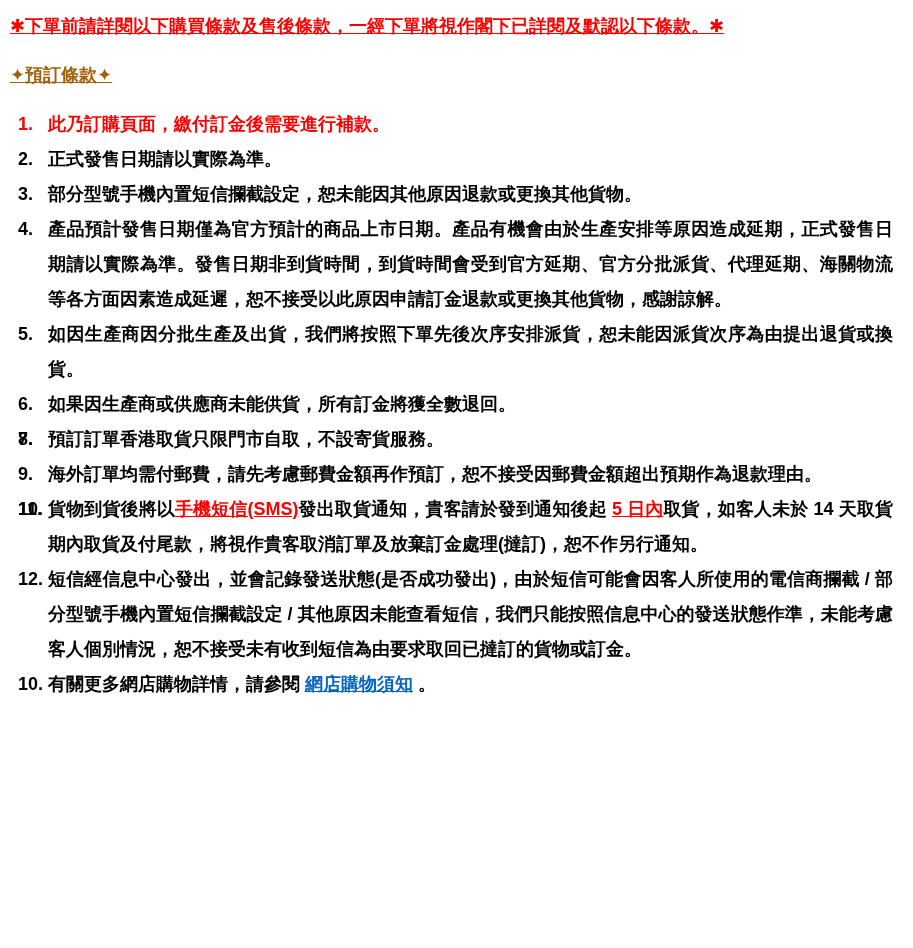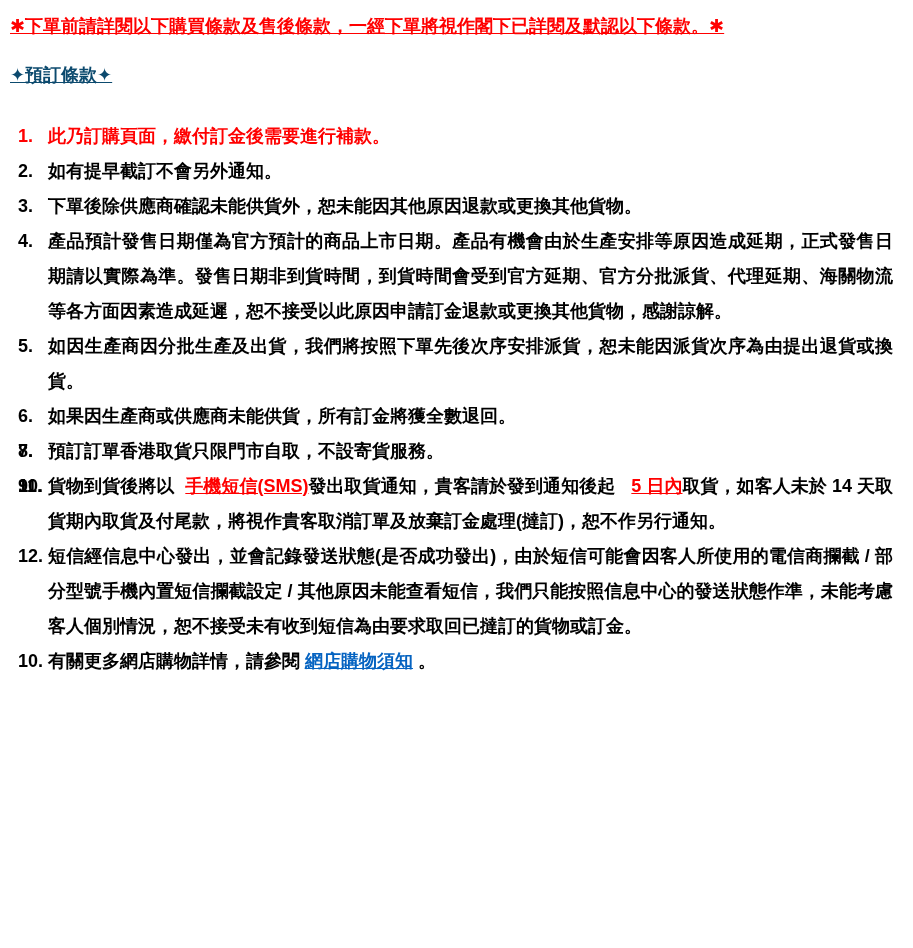--- a/index.html
+++ b/index.html
@@ -19,24 +19,24 @@
     box-sizing: border-box;
     width: 913px;
   }
   .notice-header {
     color: var(--accent-red, #ff0000);
     text-decoration: underline;
     line-height: 35px;
     margin: 0 0 14px 0;
   }
   .section-title {
-    color: #0c4a6e;
+    color: #a16207;
     text-decoration: underline;
     line-height: 35px;
-    margin: 0 0 26px 0;
+    margin: 0 0 14px 0;
   }
   .terms-list {
     margin: 0;
   }
   .term {
     position: relative;
     padding-left: 38px;
     line-height: 35px;
     text-align: justify;
     text-justify: inter-ideograph;
@@ -48,21 +48,20 @@
   }
   .term-red {
     color: var(--accent-red, #ff0000);
   }
   .seg-plain {
     color: inherit;
   }
   .seg-red-underline {
     color: var(--accent-red, #ff0000);
     text-decoration: underline;
-    margin-left: 11px;
   }
   a.seg-link {
     color: var(--link-blue, #0563c1);
     text-decoration: underline;
     cursor: pointer;
   }
 </style>
 </head>
 <body>
 
@@ -70,25 +69,25 @@
   <div class="notice-header">✱下單前請詳閱以下購買條款及售後條款，一經下單將視作閣下已詳閱及默認以下條款。✱</div>
 
   <div class="section-title">✦預訂條款✦</div>
 
   <div class="terms-list" id="terms-list">
   <div class="term term-red">
     <span class="num">1.</span><span class="body"><span class="seg-plain">此乃訂購頁面，繳付訂金後需要進行補款。</span></span>
   </div>
 
   <div class="term term-plain">
-    <span class="num">2.</span><span class="body"><span class="seg-plain">如有提早截訂不會另外通知。</span></span>
+    <span class="num">2.</span><span class="body"><span class="seg-plain">正式發售日期請以實際為準。</span></span>
   </div>
 
   <div class="term term-plain">
-    <span class="num">3.</span><span class="body"><span class="seg-plain">下單後除供應商確認未能供貨外，恕未能因其他原因退款或更換其他貨物。</span></span>
+    <span class="num">3.</span><span class="body"><span class="seg-plain">部分型號手機內置短信攔截設定，恕未能因其他原因退款或更換其他貨物。</span></span>
   </div>
 
   <div class="term term-plain">
     <span class="num">4.</span><span class="body"><span class="seg-plain">產品預計發售日期僅為官方預計的商品上市日期。產品有機會由於生產安排等原因造成延期，正式發售日期請以實際為準。發售日期非到貨時間，到貨時間會受到官方延期、官方分批派貨、代理延期、海關物流等各方面因素造成延遲，恕不接受以此原因申請訂金退款或更換其他貨物，感謝諒解。</span></span>
   </div>
 
   <div class="term term-plain">
     <span class="num">5.</span><span class="body"><span class="seg-plain">如因生產商因分批生產及出貨，我們將按照下單先後次序安排派貨，恕未能因派貨次序為由提出退貨或換貨。</span></span>
   </div>
 
@@ -98,21 +97,21 @@
 
   <div class="term term-plain">
     <span class="num">7.</span>
   </div>
 
   <div class="term term-plain">
     <span class="num">8.</span><span class="body"><span class="seg-plain">預訂訂單香港取貨只限門市自取，不設寄貨服務。</span></span>
   </div>
 
   <div class="term term-plain">
-    <span class="num">9.</span>
+    <span class="num">9.</span><span class="body"><span class="seg-plain">海外訂單均需付郵費，請先考慮郵費金額再作預訂，恕不接受因郵費金額超出預期作為退款理由。</span></span>
   </div>
 
   <div class="term term-plain">
     <span class="num">10.</span>
   </div>
 
   <div class="term term-plain">
     <span class="num">11.</span><span class="body"><span class="seg-plain">貨物到貨後將以</span><span class="seg-red-underline">手機短信(SMS)</span><span class="seg-plain">發出取貨通知，貴客請於發到通知後起 </span><span class="seg-red-underline">5 日內</span><span class="seg-plain">取貨，如客人未於 14 天取貨期內取貨及付尾款，將視作貴客取消訂單及放棄訂金處理(撻訂)，恕不作另行通知。</span></span>
   </div>
 

